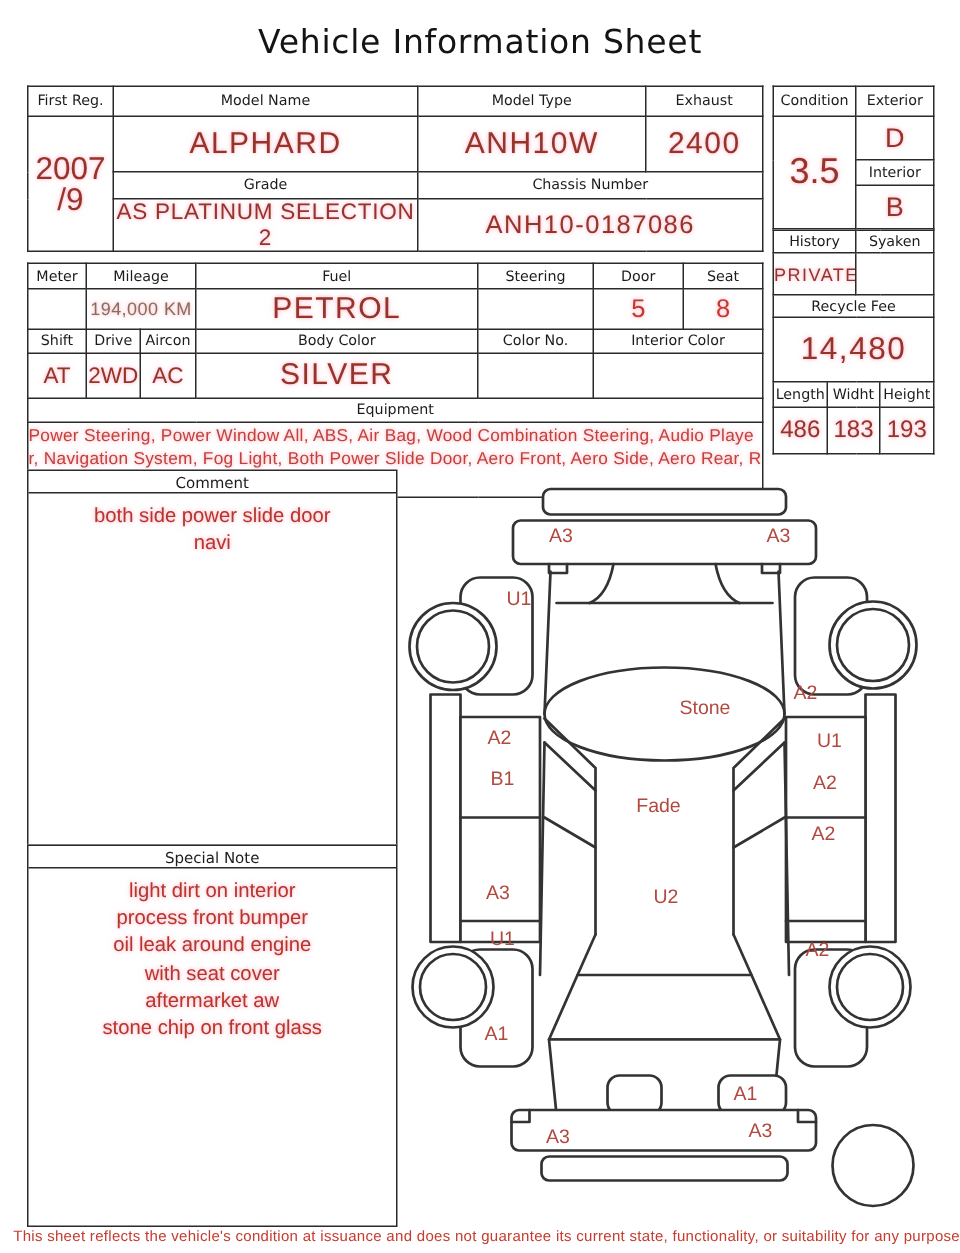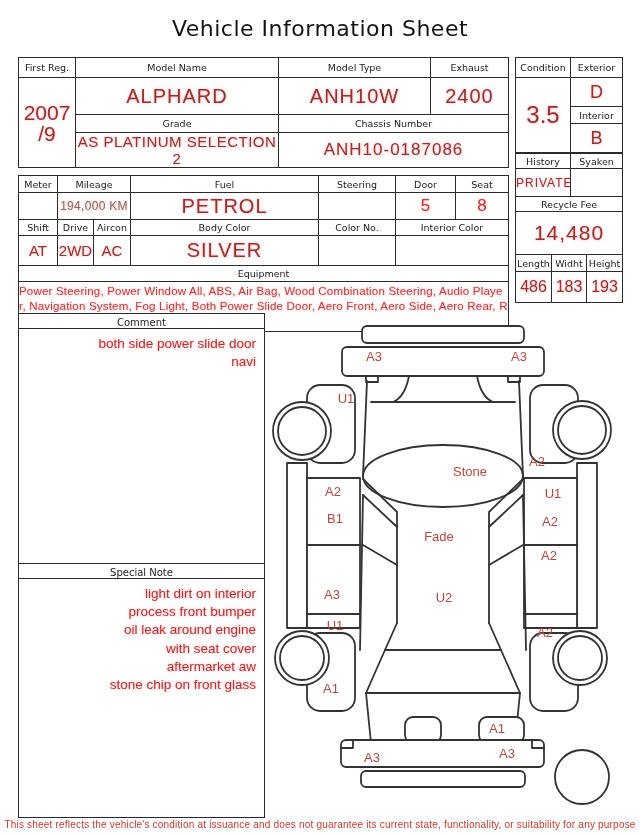--- a/index.html
+++ b/index.html
@@ -41,24 +41,24 @@
     font-size:11.5px; line-height:1.3; color:#bf4339; padding:2px 0 !important;
     word-break:break-all; letter-spacing:.2px;
   }
   .notebox { border:1.5px solid #2a2a2a; }
   .notebox .nb-head {
     font-size:10px; text-align:center; padding:3px 0 0 0;
     border-bottom:1.2px solid #2a2a2a; font-family:"DejaVu Sans", sans-serif;
   }
   .notebox .nb-body {
     padding:6px 8px; font-size:13.5px; line-height:1.35; color:#b5372c;
-    text-align:right;
+    text-align:center;
   }
   .footer {
-    position:absolute; left:0; top:819px; width:100%; text-align:center;
+    position:absolute; left:0; top:819px; width:100%; text-align:right;
     font-size:10px; color:#c53b2f; letter-spacing:.2px;
   }
   svg text {
     font-family:"Liberation Sans", sans-serif; font-size:13px; fill:#b2493f;
   }
 </style>
 </head>
 <body>
 
 <div id="sheet">

